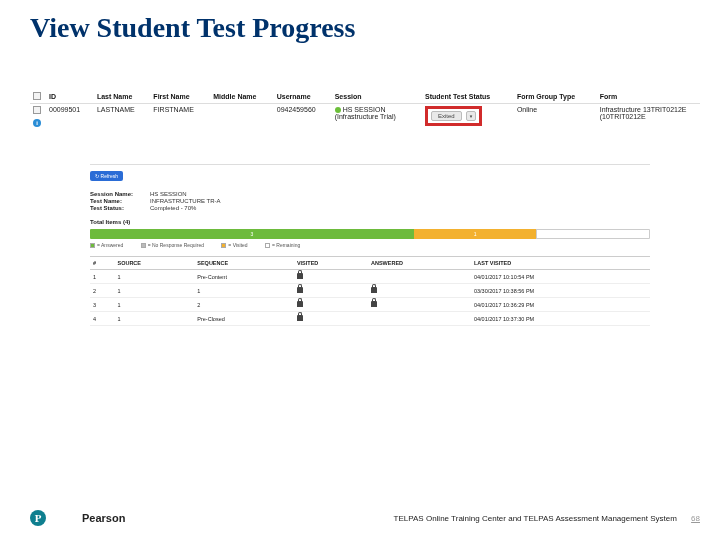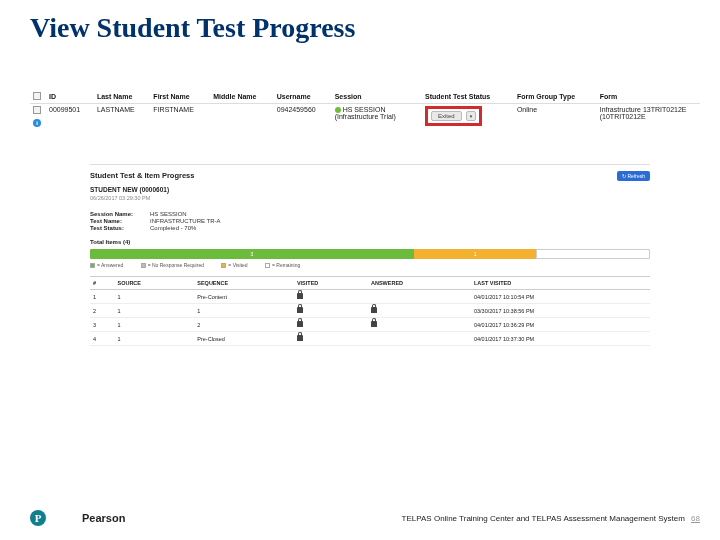--- a/index.html
+++ b/index.html
@@ -234,21 +234,21 @@
   .p-text {
     font-size: 11px;
     font-weight: bold;
     color: #222;
     padding-left: 32px;
   }
   .footer-caption {
     font-size: 8px;
     color: #222;
   }
-  .footer-caption .pgnum { color: #999; margin-left: 4px; text-decoration: underline; }
+  .footer-caption .pgnum { color: #999; margin-left: 12px; text-decoration: underline; }
 </style>
 </head>
 <body>
 
 <h1 class="slide-title">View Student Test Progress</h1>
 
 <div class="content-area">
 
   <table class="grid">
     <thead>
@@ -287,25 +287,20 @@
           </span>
         </td>
         <td>Online</td>
         <td style="max-width:80px;">Infrastructure 13TRIT0212E (10TRIT0212E</td>
       </tr>
     </tbody>
   </table>
 
   <div class="detail-panel">
     <div class="detail-header">
-      <div class="detail-title-block">
-        <div class="panel-title">Student Test &amp; Item Progress</div>
-        <div class="student-label">STUDENT NEW (0000601)</div>
-        <div class="timestamp">06/26/2017 03:29:30 PM</div>
-      </div>
       <button class="refresh-btn">↻ <span>Refresh</span></button>
     </div>
 
     <div class="kv-table">
       <div class="row">
         <div class="k">Session Name:</div>
         <div class="v">HS SESSION</div>
       </div>
       <div class="row">
         <div class="k">Test Name:</div>

